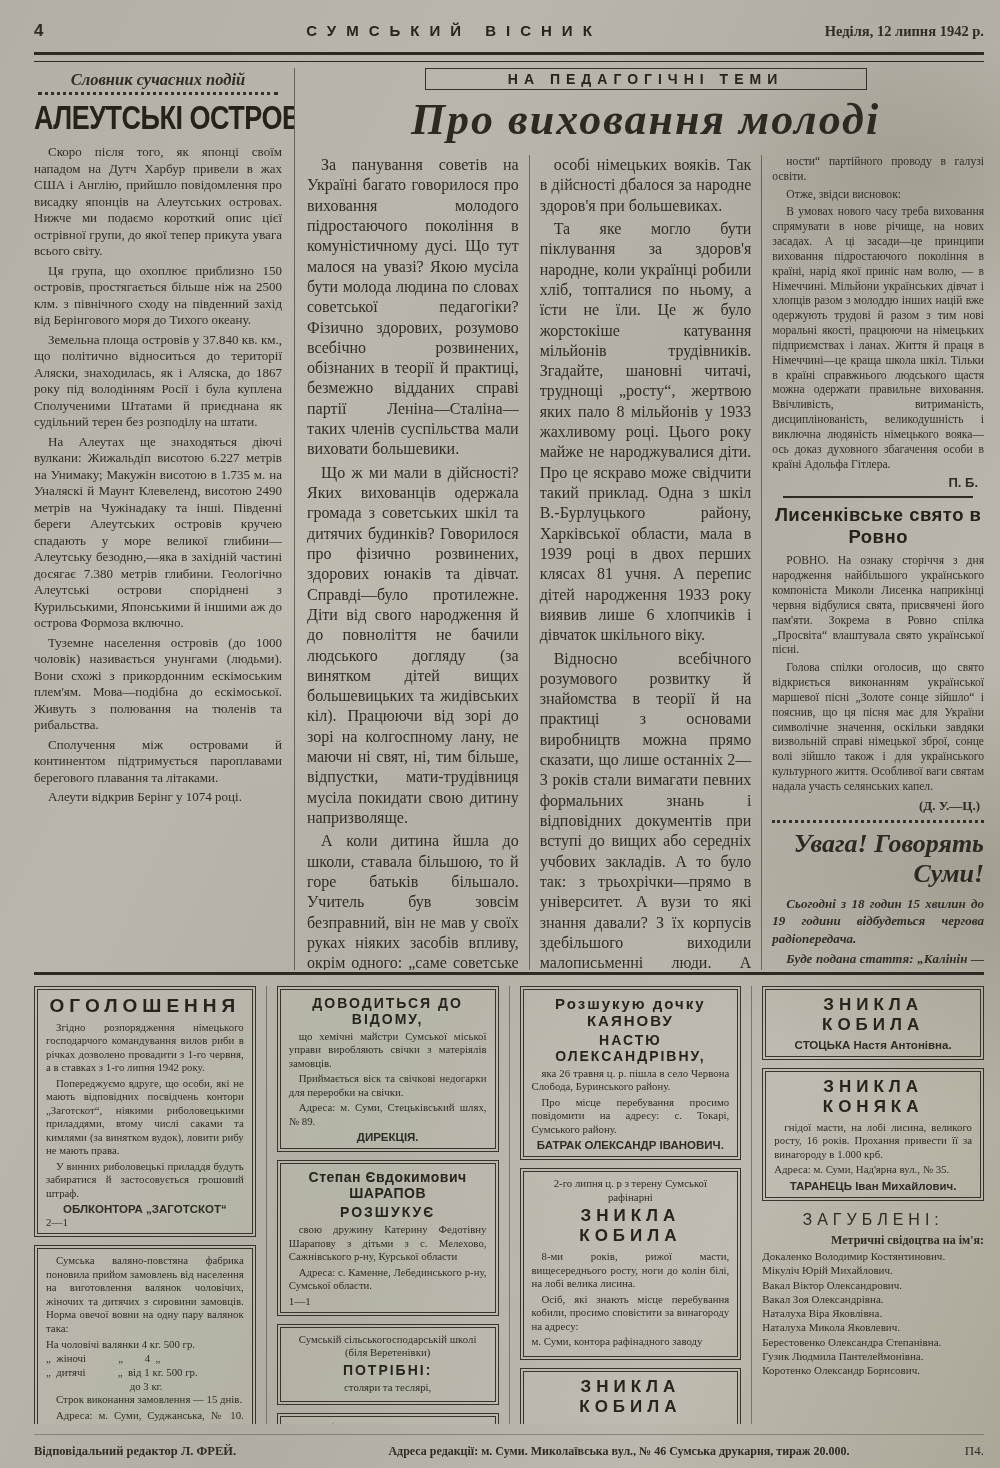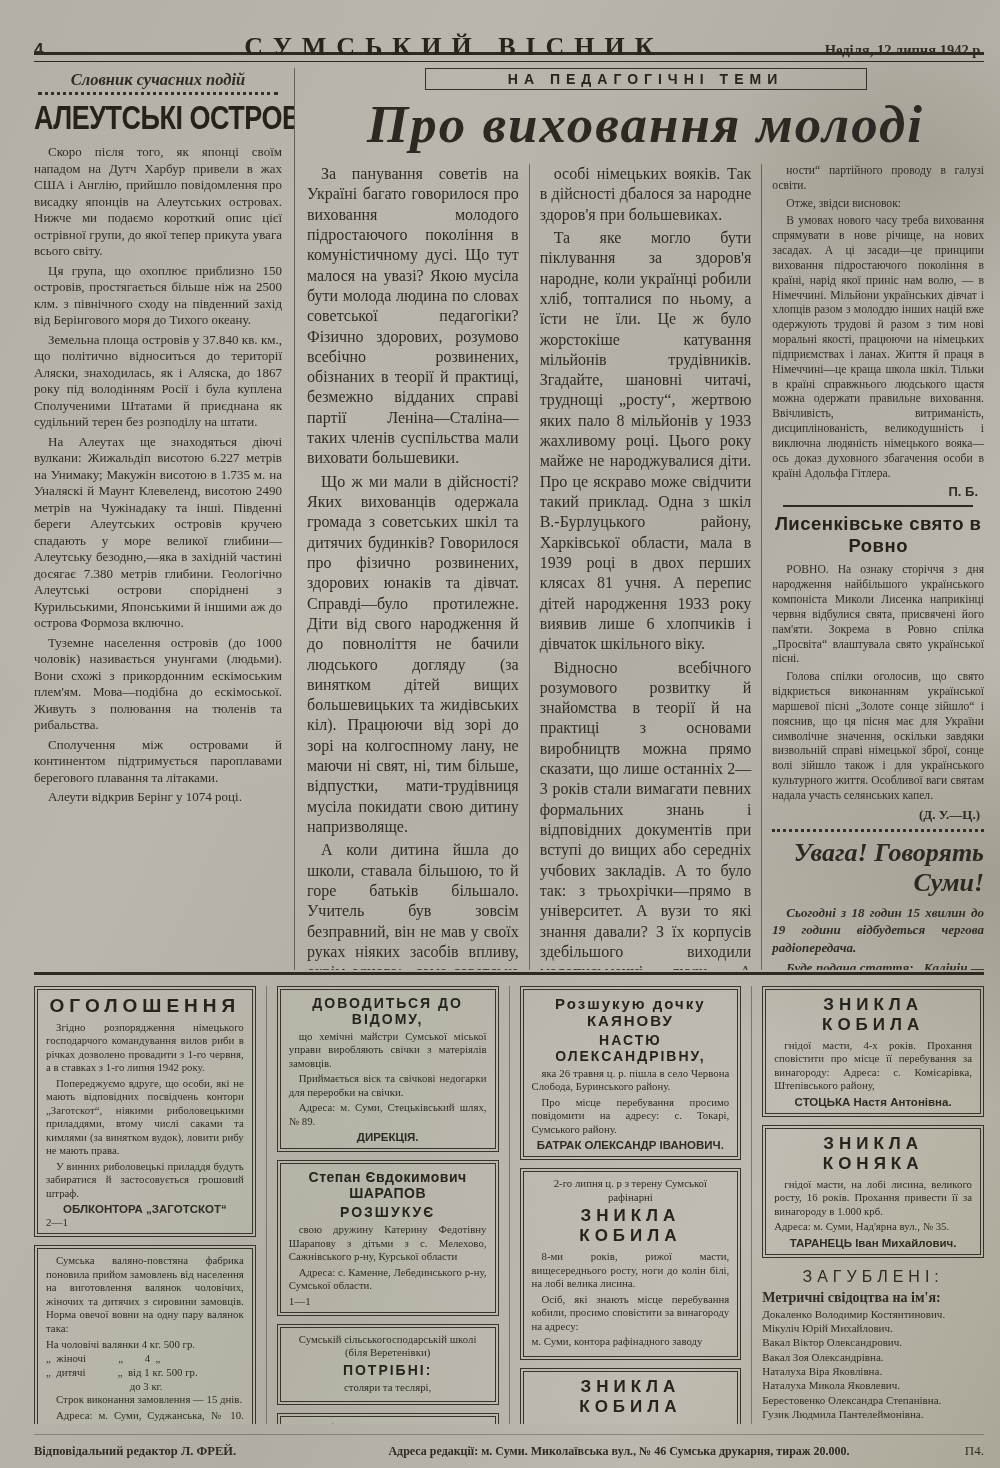--- a/index.html
+++ b/index.html
@@ -16,38 +16,38 @@
       radial-gradient(ellipse 300px 200px at 92% 12%, rgba(90,85,70,.18), transparent 70%),
       radial-gradient(ellipse 420px 320px at 97% 60%, rgba(80,76,62,.22), transparent 70%),
       radial-gradient(ellipse 500px 300px at 30% 40%, rgba(255,253,240,.10), transparent 70%),
       radial-gradient(ellipse 400px 500px at 55% 75%, rgba(255,253,240,.08), transparent 70%),
       linear-gradient(115deg,#b3afa4 0%,#bab6ab 30%,#b1ada2 55%,#bcb8ad 78%,#aba798 100%);
     padding:18px 16px 10px 34px;
   }
   
   .masthead-row{display:flex;align-items:baseline;height:30px;}
   .page-num{font-family:"Liberation Sans",sans-serif;font-weight:bold;font-size:17px;width:120px;}
-  .masthead{flex:1;text-align:center;font-family:Liberation Serif, serif;
-    font-weight:bold;font-size:26px;letter-spacing:10px;margin:14px;color:#26241d;}
+  .masthead{flex:1;text-align:center;font-family:Liberation Sans, sans-serif;
+    font-weight:bold;font-size:15px;letter-spacing:10px;margin:4px;color:#26241d;}
   .issue-date{width:230px;text-align:right;font-weight:bold;font-size:14.5px;}
   .head-rule{height:6px;border-top:3px solid #2c2a23;border-bottom:1px solid #2c2a23;margin-top:4px;}
   
   .main{display:flex;height:902px;overflow:hidden;margin-top:6px;}
   .left-col{width:248px;flex:none;padding-right:12px;border-right:1px solid rgba(45,42,34,.6);overflow:hidden;}
   .dict-kicker{font-style:italic;font-weight:bold;font-size:16.5px;text-align:center;margin:2px 10px 0;}
   .dict-kicker-rule{border-bottom:3px dotted #33302a;margin:2px 4px 8px;}
   .left-headline{font-family:"Liberation Sans",sans-serif;font-weight:bold;font-size:27px;
     letter-spacing:-0.5px;white-space:nowrap;margin:0 0 10px;color:#242219;transform:scale(1.0,1.25);transform-origin:left center;}
   .body-text p{margin:0 0 3px;text-indent:14px;text-align:justify;line-height:1.27;}
   .left-col .body-text p{font-size:13px;}
   .article-region{flex:1;display:flex;flex-direction:column;padding-left:12px;overflow:hidden;}
   .art-kicker-box{border:1px solid #33302a;width:440px;margin:0 auto;height:20px;
     display:flex;align-items:center;justify-content:center;}
   .art-kicker{font-family:"Liberation Sans",sans-serif;font-weight:bold;font-size:14px;letter-spacing:6px;color:#26241d;}
-  .art-headline{font-style:italic;font-weight:bold;font-size:53px;letter-spacing:2px;
+  .art-headline{font-style:italic;font-weight:bold;font-size:44px;letter-spacing:2px;
     text-align:center;margin:4px 0 10px;color:#2b2921;}
   .art-cols{display:flex;flex:1;overflow:hidden;}
   .acol{flex:1;padding:0 10px;overflow:hidden;}
   .acol1{padding-left:0;border-right:1px solid rgba(45,42,34,.55);}
   .acol2{border-right:1px solid rgba(45,42,34,.55);}
   .acol3{padding-right:0;}
   .acol .body-text p{font-size:11.6px;line-height:1.28;}
   .byline{text-align:right;font-family:"Liberation Sans",sans-serif;font-weight:bold;font-size:13px;margin:2px 6px 4px 0;}
   .small-rule{width:190px;border-top:2px solid #2c2a23;margin:6px auto;}
   .sub-headline{font-family:"Liberation Sans",sans-serif;font-weight:bold;font-size:18.5px;
@@ -63,21 +63,21 @@
   .ad-col + .ad-col{border-left:1px solid rgba(45,42,34,.45);padding-left:10px;}
   .ad-box{border:4px double #35332b;padding:5px 8px;background:rgba(255,252,240,.05);}
   .ad-box p{margin:0 0 2px;font-size:10.8px;line-height:1.25;text-align:justify;text-indent:10px;}
   .ad-title{font-family:"Liberation Sans",sans-serif;font-weight:bold;text-align:center;color:#26241d;}
   .ad-title.big{font-size:19px;letter-spacing:5px;margin:0 0 4px;}
   .ad-title.med{font-size:14px;letter-spacing:2px;margin:0 0 3px;}
   .ad-sig{text-align:center;font-family:"Liberation Sans",sans-serif;font-weight:bold;font-size:11.5px;margin-top:3px;}
   .ad-note{font-size:11px;margin-top:1px;}
   .norm-line{font-size:10.8px;line-height:1.3;white-space:pre-wrap;margin:0;}
   .lost-title{font-family:"Liberation Sans",sans-serif;font-weight:normal;font-size:16px;letter-spacing:5px;text-align:center;margin:2px 0 4px;}
-  .lost-sub{font-weight:bold;font-size:14px;text-align:left;margin:2px 0 1px;}
+  .lost-sub{font-weight:bold;font-size:12px;text-align:right;margin:2px 0 1px;}
   .lost-name{font-size:11px;line-height:1.3;}
   
   .footer{display:flex;align-items:baseline;margin-top:10px;border-top:1px solid rgba(45,42,34,.35);padding-top:8px;}
   .footer .editor{font-weight:bold;font-size:12.5px;width:300px;}
   .footer .red-address{flex:1;text-align:center;font-size:12px;font-weight:bold;}
   .footer .mark{width:80px;text-align:right;font-weight:normal;font-size:13px;}
 </style>
 </head>
 <body>
 
@@ -232,21 +232,20 @@
         <div class="ad-title big" style="font-size:17px;">ЗНИКЛА КОБИЛА</div>
         <p>вороної масти, сліпа на ліве око, задня нога біла, 5-ти років. Хто знає місце перебування, повідомте:</p>
 
       </div>
 
     </div>
 
     <div class="ad-col">
       <div class="ad-box">
         <div class="ad-title big" style="font-size:17px;">ЗНИКЛА КОБИЛА</div>
-        <p>гнідої масти, 4-х років. Прохання сповістити про місце її перебування за винагороду: Адреса: с. Комісарівка, Штепівського району,</p>
         <div class="ad-sig">СТОЦЬКА Настя Антонівна.</div>
       </div>
       <div class="ad-box">
         <div class="ad-title big" style="font-size:17px;">ЗНИКЛА КОНЯКА</div>
         <p>гнідої масти, на лобі лисина, великого росту, 16 років. Прохання привести її за винагороду в 1.000 крб.</p>
         <p style="text-indent:0;">Адреса: м. Суми, Над'ярна вул., № 35.</p>
         <div class="ad-sig">ТАРАНЕЦЬ Іван Михайлович.</div>
       </div>
       <div>
         <div class="lost-title">ЗАГУБЛЕНІ:</div>

